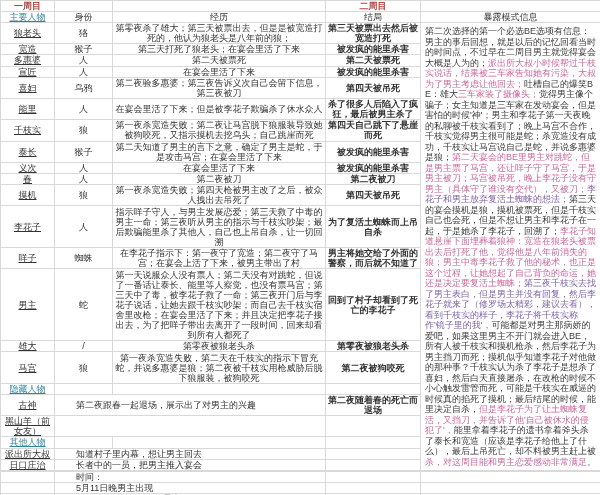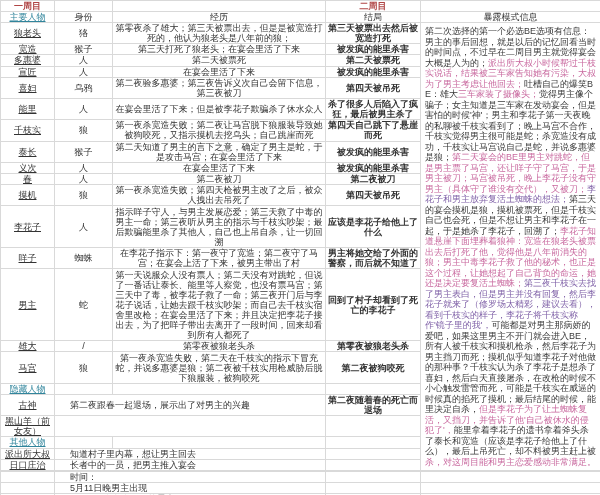--- a/index.html
+++ b/index.html
@@ -7,21 +7,21 @@
   table{border-collapse:collapse;table-layout:fixed;width:600px;
         font-family:"Liberation Sans","DejaVu Sans",sans-serif;
         font-size:9px;color:#333333;}
   td{border:1px solid #d9d9d9;padding:0 1px;text-align:center;
      line-height:10px;vertical-align:middle;word-break:break-all;}
   .hrow td{height:10px;}
   .red{color:#b04545;font-weight:bold;}
   .teal{color:#31859c;text-decoration:underline;}
   .name{color:#333;text-decoration:underline;}
   .exp{padding:0 2px;}
-  .leftcell{text-align:left;padding-left:15px;}
+  .leftcell{text-align:left;padding-left:21px;}
   .expose{vertical-align:top;text-align:left;padding:3px 4px 3px 4px;
           line-height:10.5px;word-break:break-all;}
   .seg-k{color:#3a3a3a;}
   .seg-m{color:#c9699f;}
   .seg-p{color:#8062a8;}
   .endcell{padding:0 1px;font-weight:bold;}
 </style>
 </head>
 <body>
 
@@ -114,21 +114,21 @@
   <tr>
     <td class="name">摸机</td>
     <td>狼</td>
     <td class="exp">第一夜杀宽造失败；第四天枪被男主改了之后，被众人拽出去吊死了</td>
     <td class="endcell">第四天被吊死</td>
   </tr>
   <tr>
     <td class="name">李花子</td>
     <td>人</td>
     <td class="exp">指示咩子守人，与男主发展恋爱；第三天救了中毒的男主一命；第三夜听从男主的指示与千枝实吵架；最后欺骗能里杀了其他人，自己也上吊自杀，让一切回溯</td>
-    <td class="endcell">应该是李花子给他上了什么</td>
+    <td class="endcell">为了复活土蜘蛛而上吊自杀</td>
   </tr>
   <tr>
     <td class="name">咩子</td>
     <td>蜘蛛</td>
     <td class="exp">在李花子指示下：第一夜守了宽造；第二夜守了马宫；在宴会上活了下来，被男主带出了村</td>
     <td class="endcell">男主将她交给了外面的警察，而后就不知道了</td>
   </tr>
   <tr>
     <td class="name">男主</td>
     <td>蛇</td>

